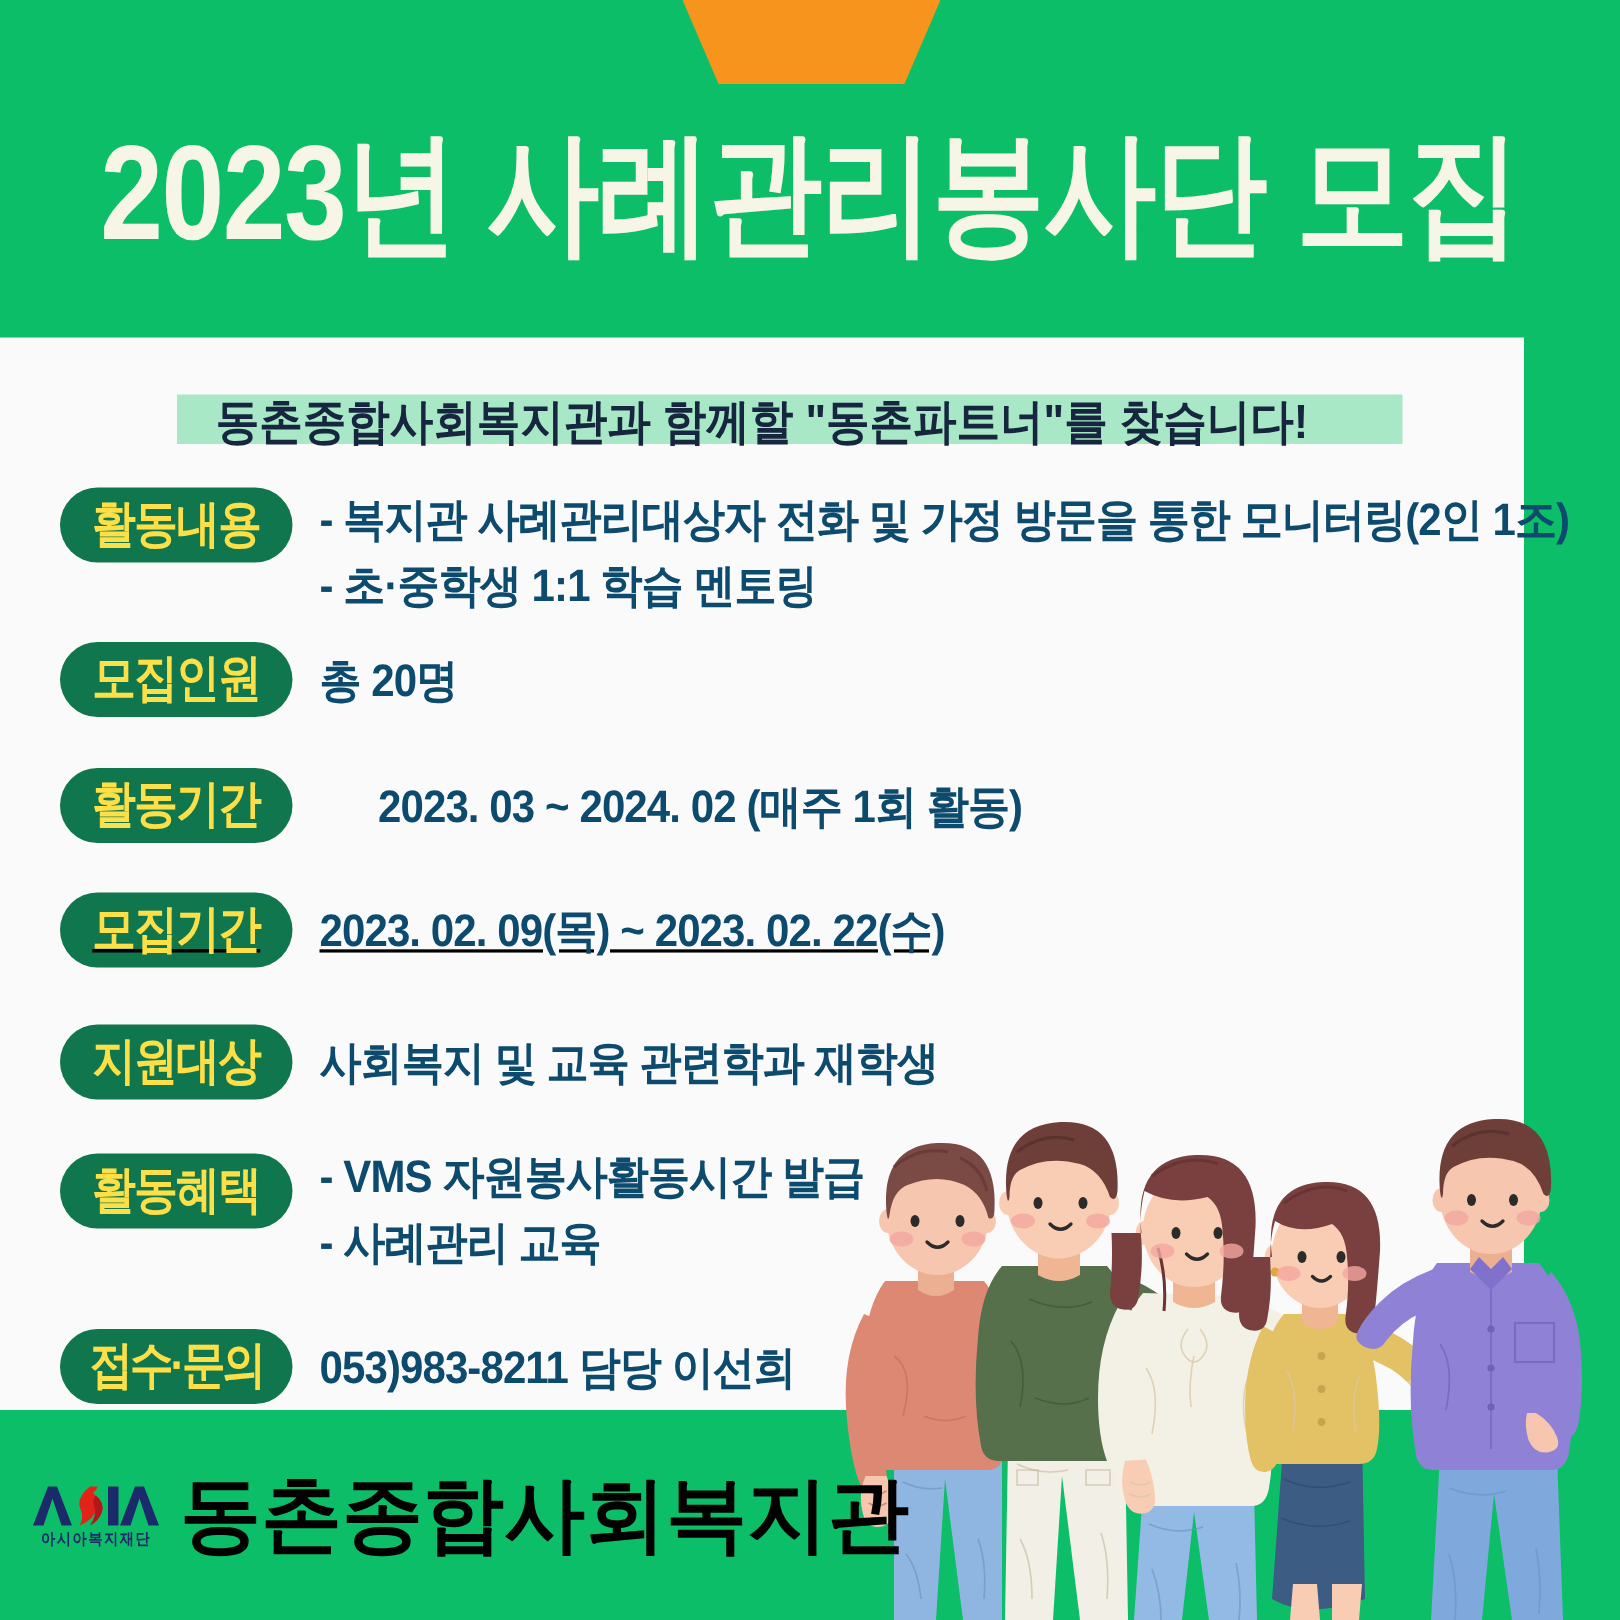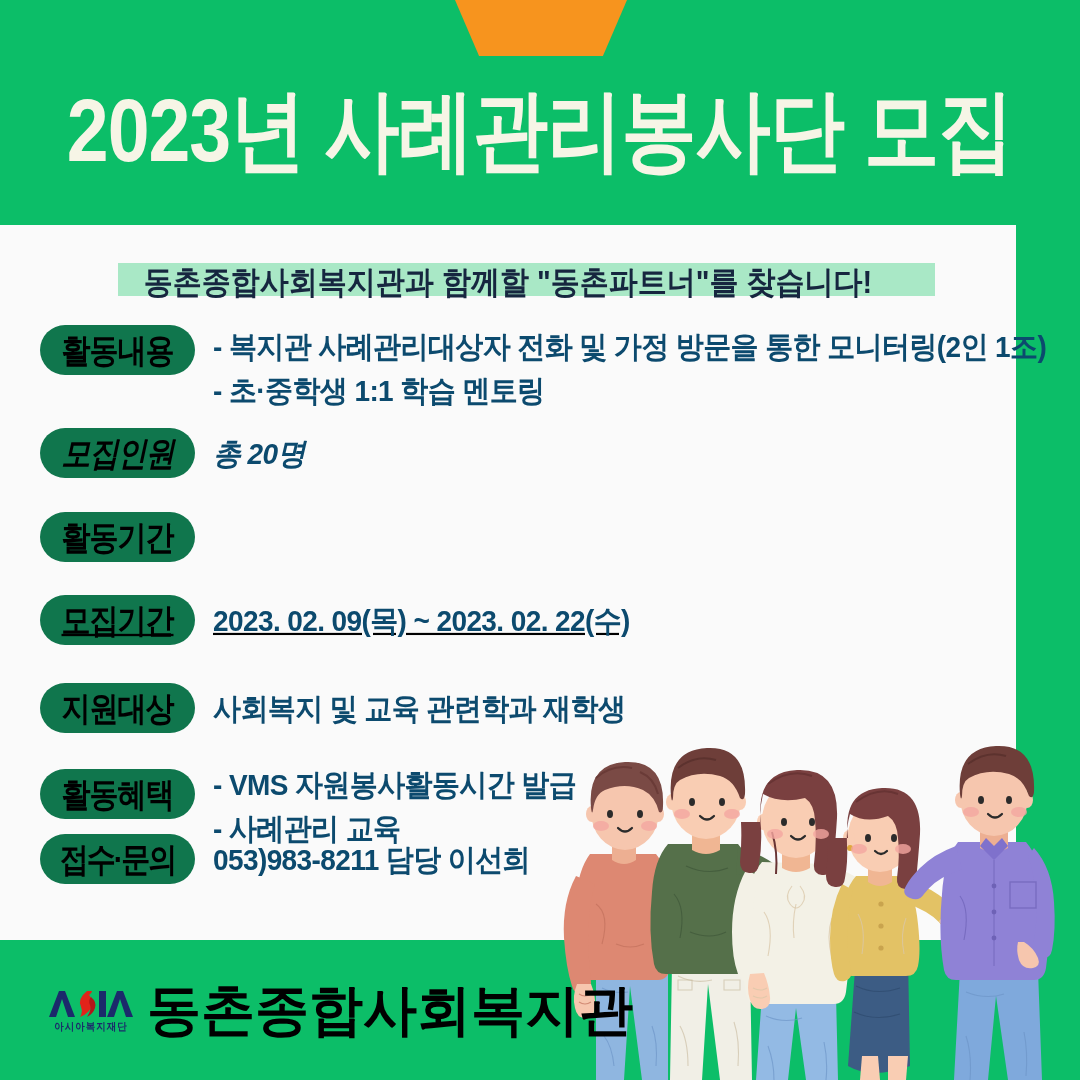--- a/index.html
+++ b/index.html
@@ -79,21 +79,21 @@
   .row{
     position:absolute; left:0; width:1016px;
     display:flex; align-items:flex-start;
   }
   .pill{
     flex:0 0 auto;
     width:155px;
     height:50px;
     border-radius:26px;
     background:#10764D;
-    color:#000000;
+    color:#fde047;
     font-size:29px;
     font-weight:bold;
     display:flex; align-items:center; justify-content:center;
     letter-spacing:-1px;
     margin-left:40px;
     transform:none;
     line-height:1;
     white-space:nowrap;
   }
   .pill span{ transform:scaleY(1.16); display:inline-block; }
@@ -109,26 +109,26 @@
   }
   .vals .line{
     line-height:44px;
     white-space:nowrap;
     transform:scaleY(1.08);
     transform-origin:left center;
   }
 
   
   .row-0{ top:0px; }
-  .row-1{ top:103px;font-style:italic; }
+  .row-1{ top:103px; }
   .row-2{ top:187px;gap:39px; }
   .row-3{ top:270px;text-decoration:underline; }
   .row-4{ top:358px; }
   .row-5{ top:438px; }
-  .row-6{ top:509px; }
+  .row-6{ top:561px; }
 
   .row-0 .vals{ padding-top:-2px; }
   .row-1 .vals, .row-2 .vals, .row-3 .vals,
   .row-4 .vals, .row-6 .vals { padding-top:4px; }
   .row-5 .vals{ padding-top:-4px; }
 
   
   .row-0 .pill{ margin-top:0px; }
   .row-5 .pill{ margin-top:6px; }
 
@@ -141,21 +141,21 @@
   }
 
   
   .footer{
     position:absolute;
     left:0; top:940px;
     width:1080px; height:140px;
     display:flex; align-items:center;
   }
   .logo-mark{
-    margin-left:47px;
+    margin-left:20px;
     width:88px;
     display:flex; flex-direction:column; align-items:center;
     line-height:1;
   }
   .logo-asia{
     position:relative;
     width:88px; height:30px;
   }
   .logo-sub{
     margin-top:3px;
@@ -212,20 +212,23 @@
           <span>모집인원</span>
         </div>
         <div class="vals">
           <div class="line">총 20명</div>
         </div>
       </div>
 
       <div class="row row-2">
         <div class="pill">
           <span>활동기간</span>
+        </div>
+        <div class="vals">
+          <div class="line">2023. 03 ~ 2024. 02 (매주 1회 활동)</div>
         </div>
       </div>
 
       <div class="row row-3">
         <div class="pill">
           <span>모집기간</span>
         </div>
         <div class="vals">
           <div class="line">2023. 02. 09(목)  ~ 2023. 02. 22(수)</div>
         </div>

